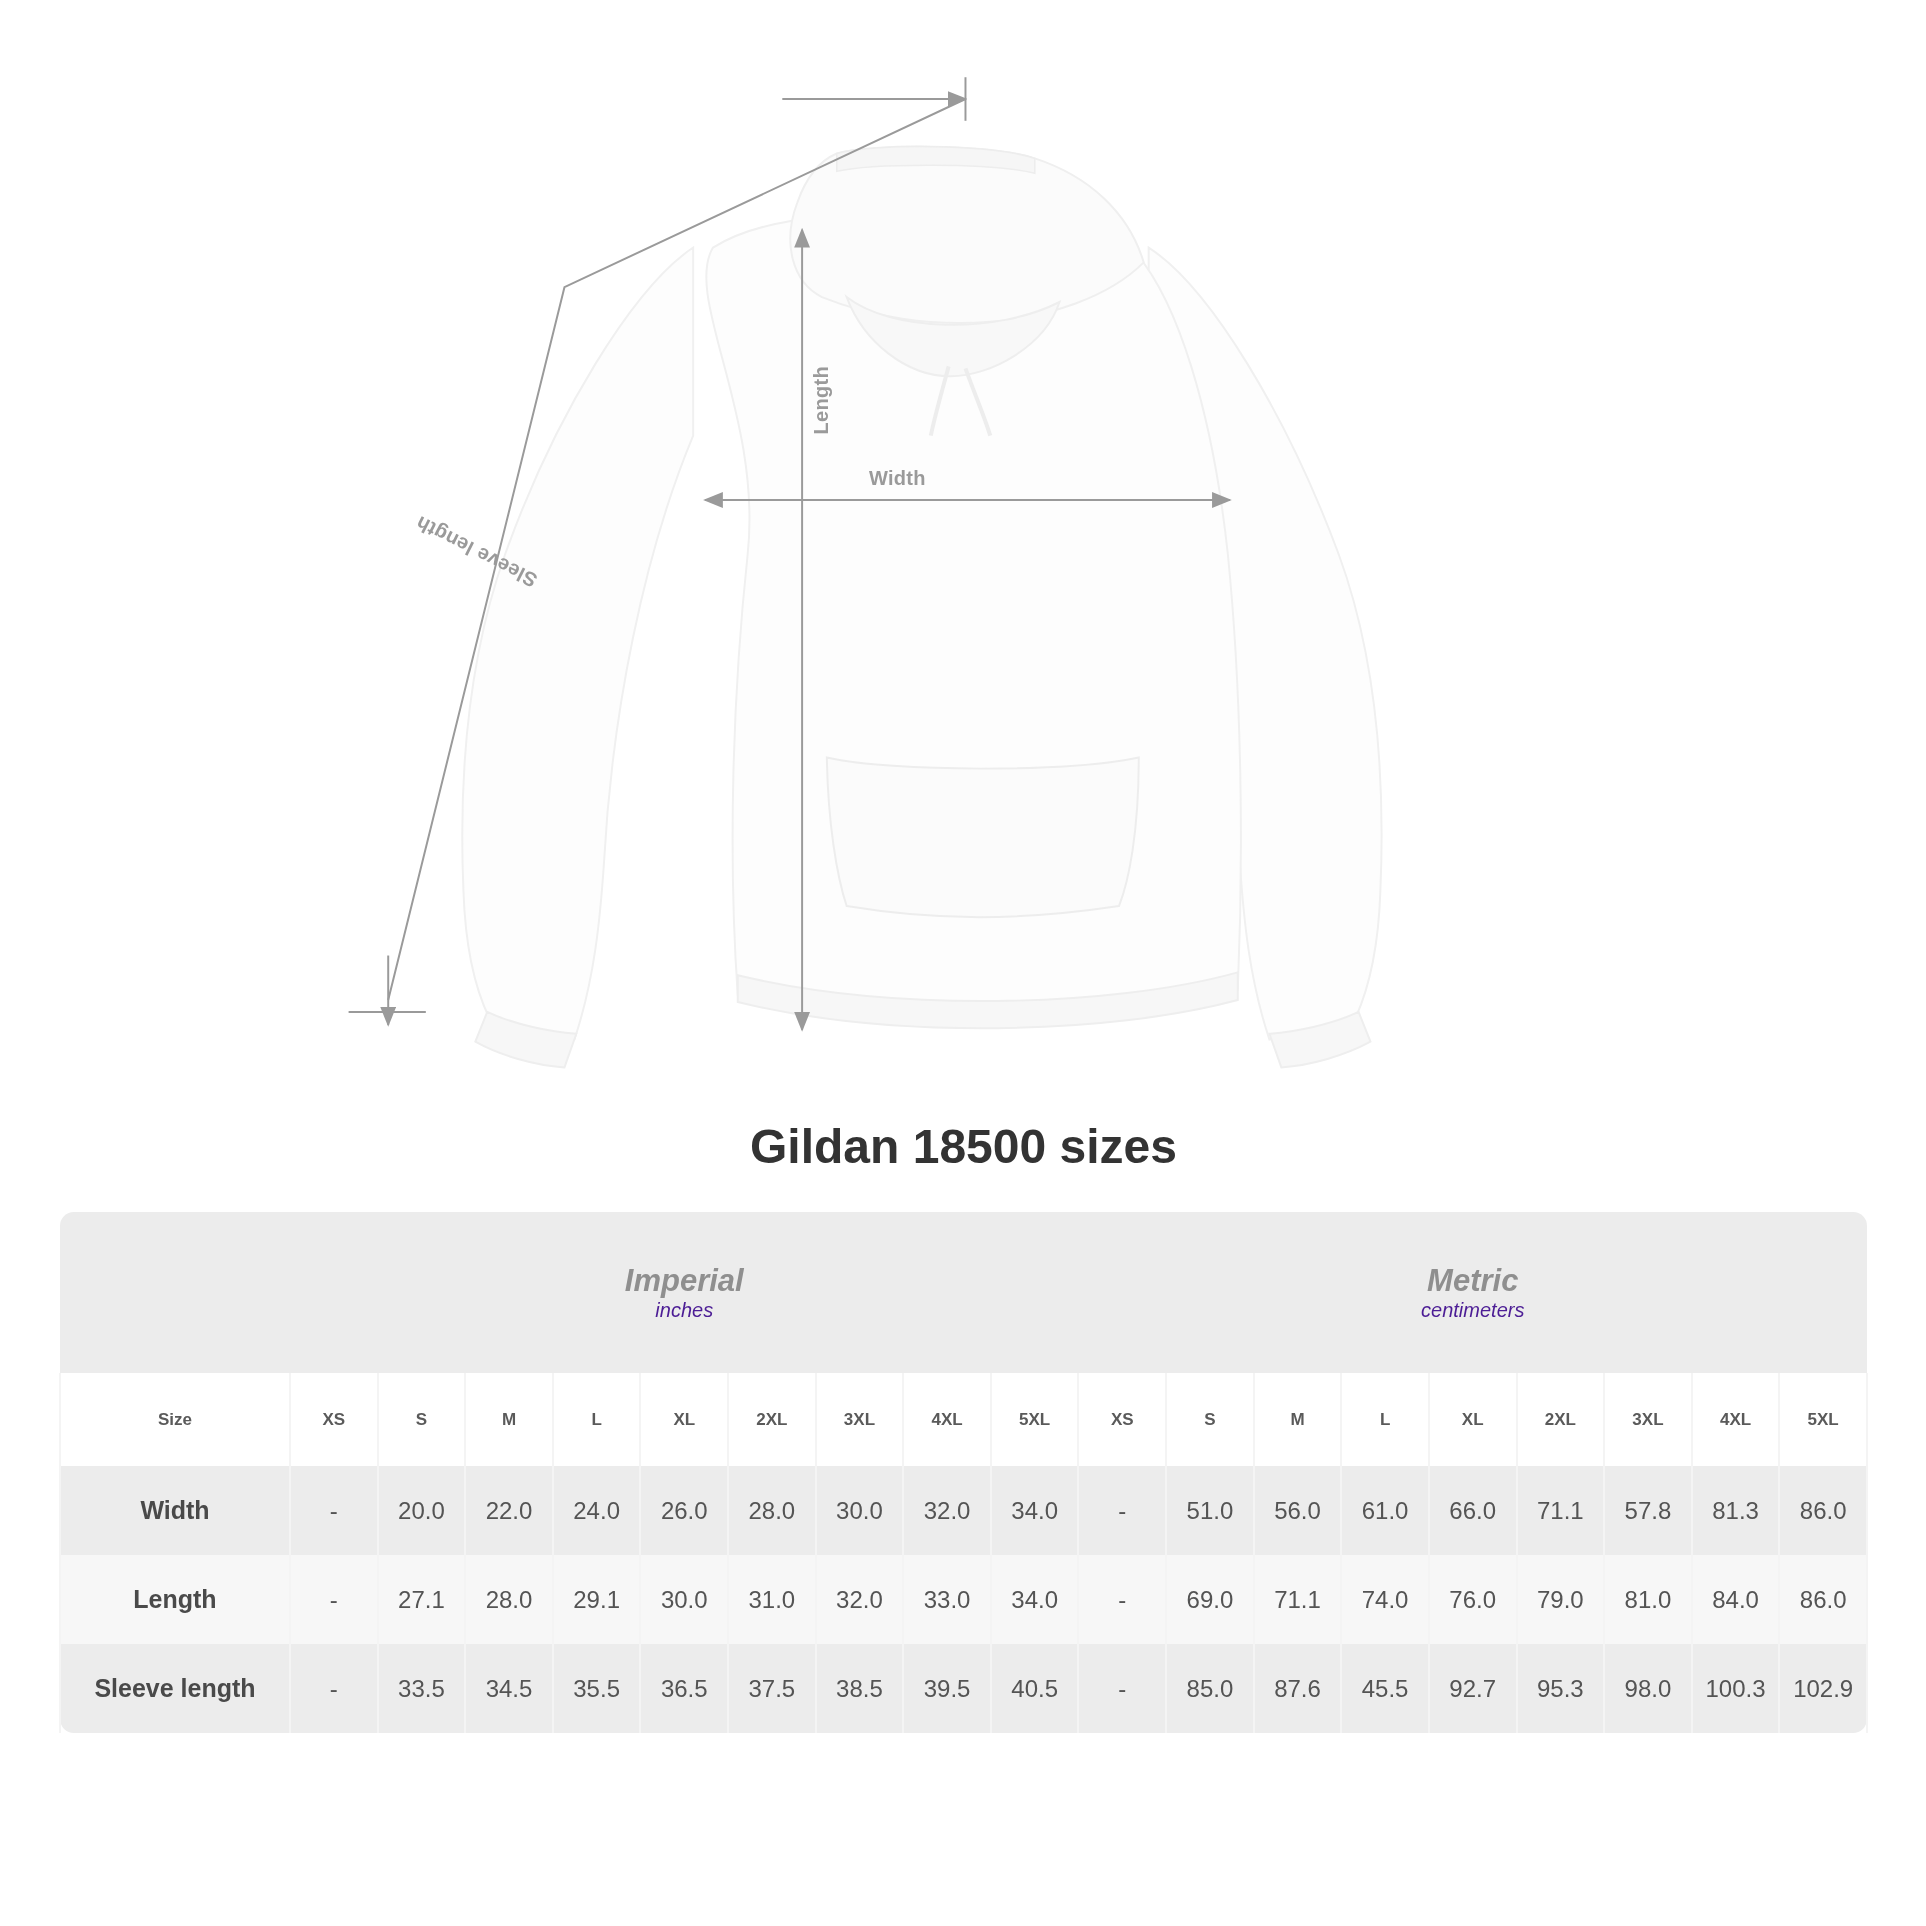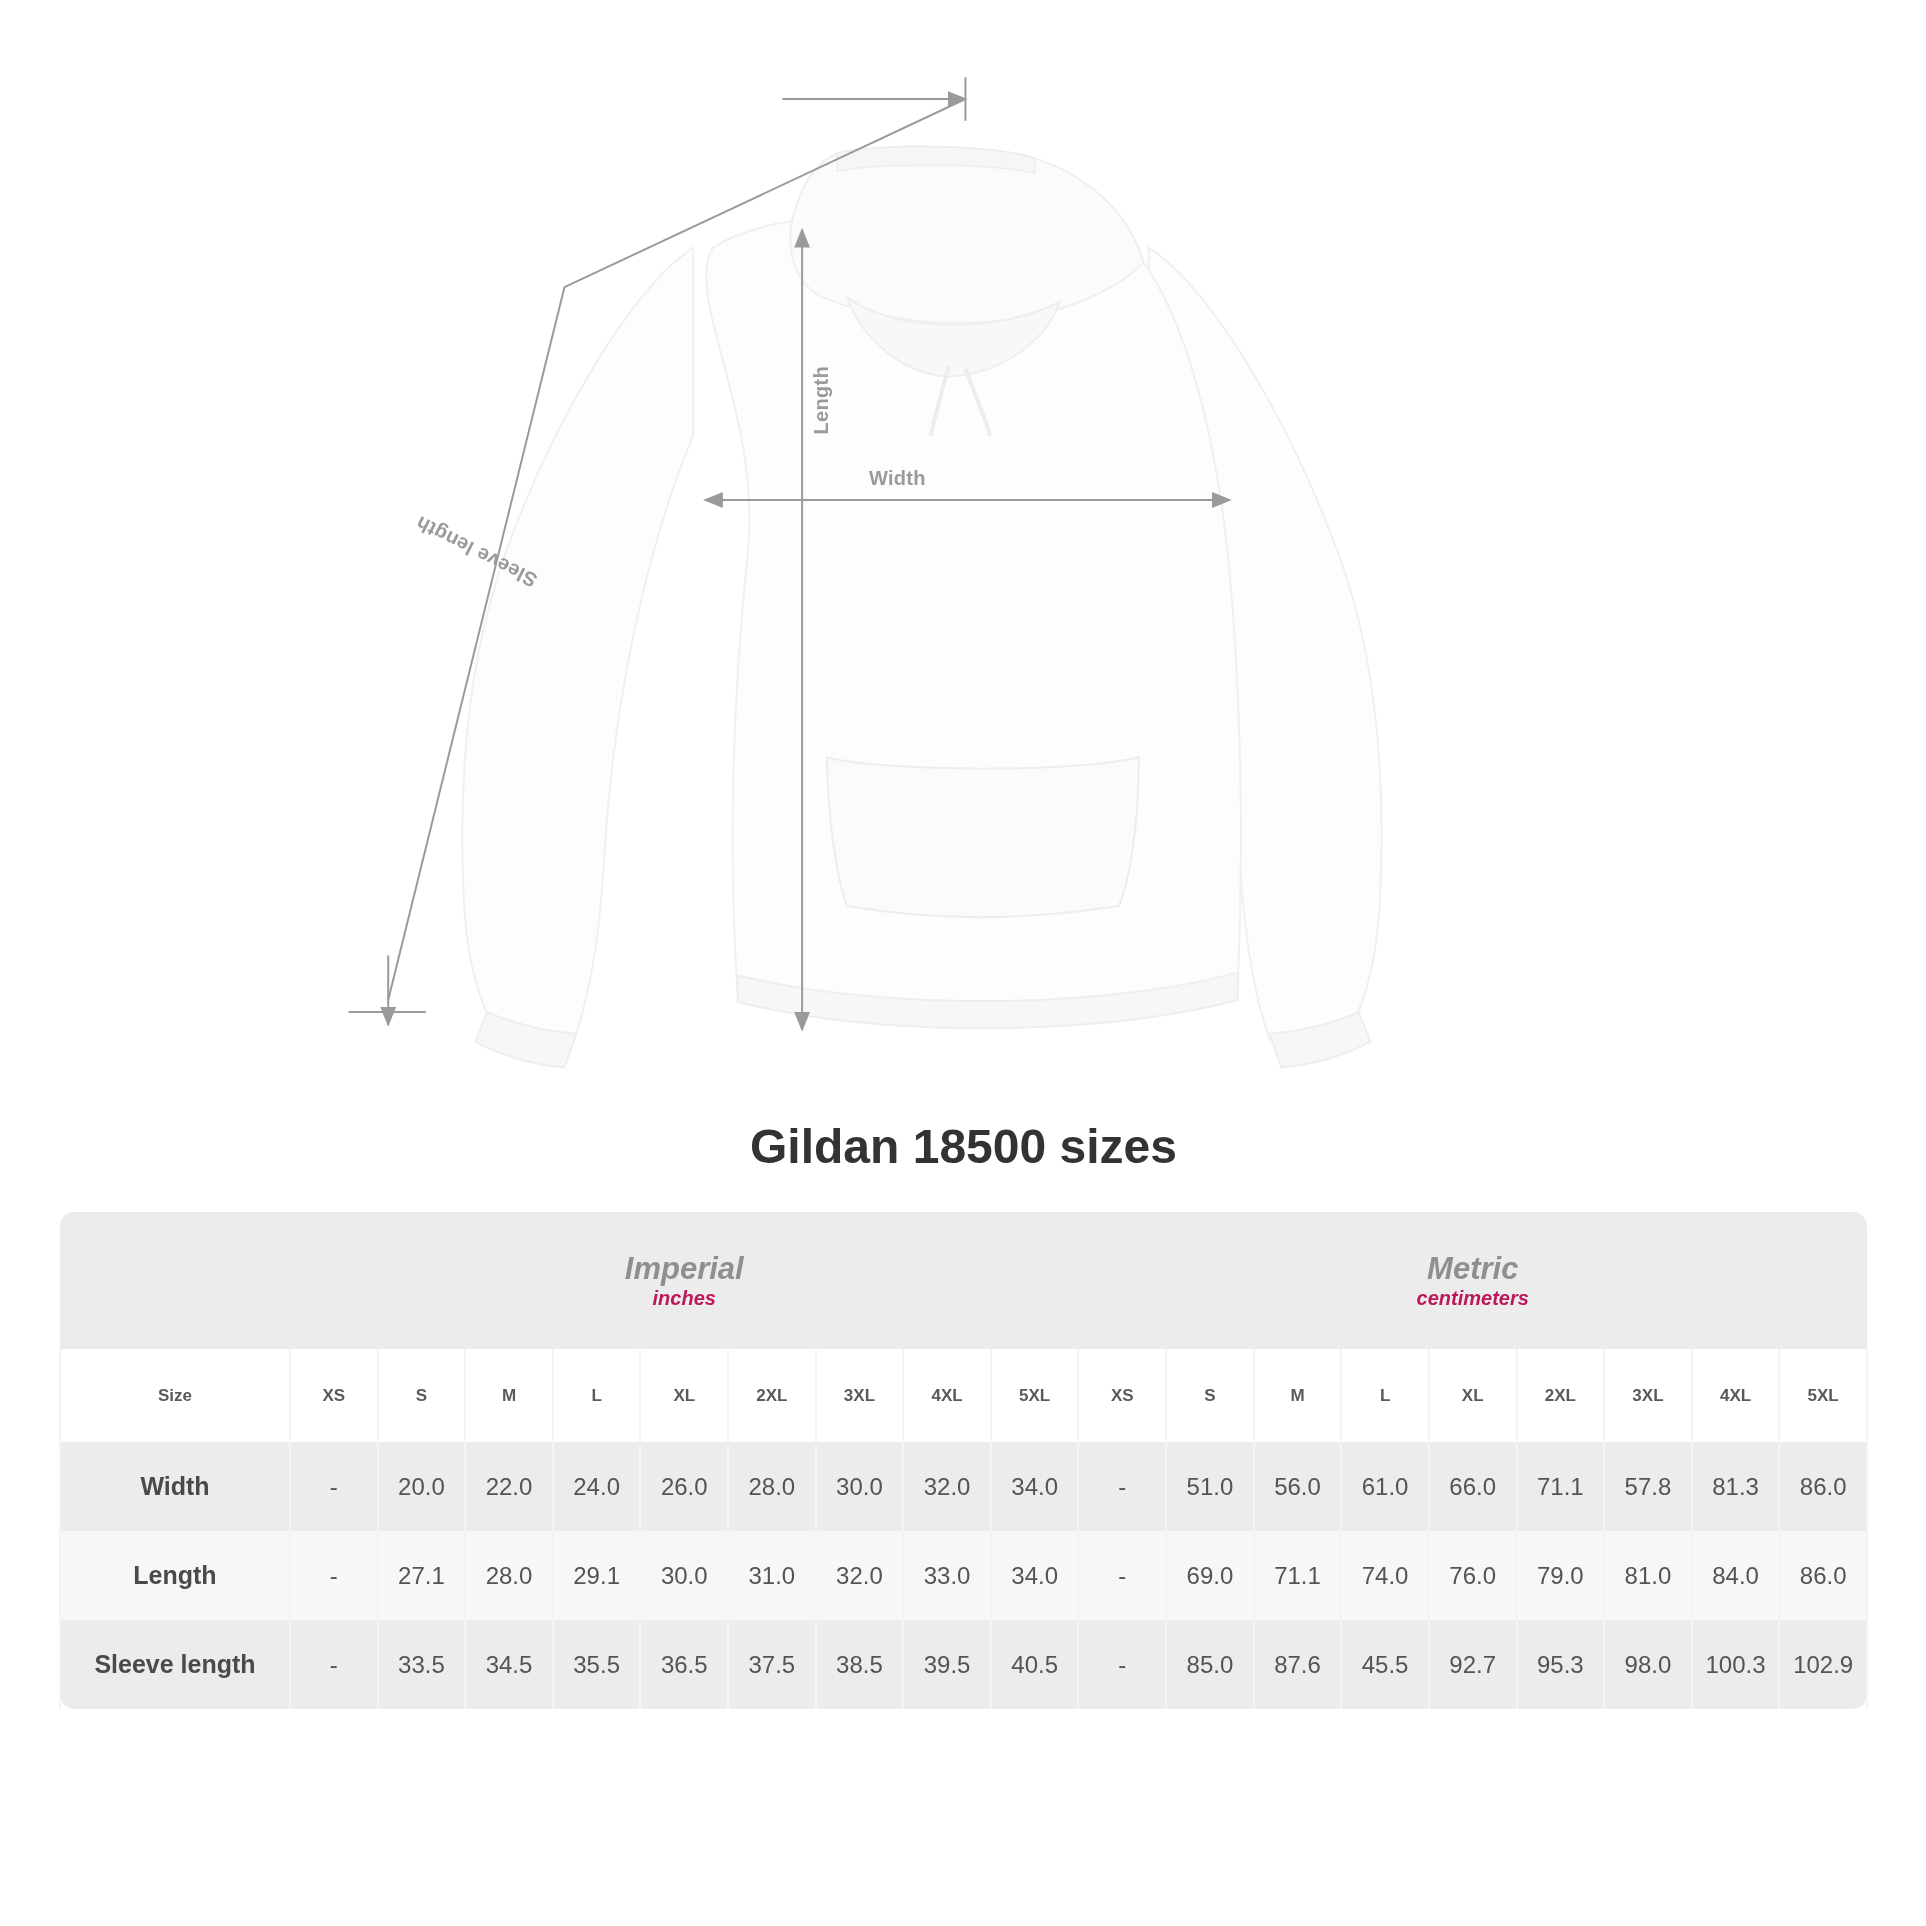--- a/index.html
+++ b/index.html
@@ -82,42 +82,42 @@
     margin: 38px 59px 0 59px;
   }
   table.size-table {
     width: 100%;
     border-collapse: collapse;
     table-layout: fixed;
   }
   table.size-table tr.unit-head th {
     background: #ececec;
     padding: 0;
-    height: 137px;
+    height: 161px;
     vertical-align: middle;
     border: none;
   }
   table.size-table tr.unit-head th:first-child {
     border-top-left-radius: 14px;
   }
   table.size-table tr.unit-head th:last-child {
     border-top-right-radius: 14px;
   }
   .unit-name {
     font-size: 31px;
     font-weight: bold;
     font-style: italic;
     color: #8f8f8f;
     line-height: 1.15;
   }
   .unit-sub {
     font-size: 20px;
     font-style: italic;
-    color: #be185d;
-    font-weight: bold;
+    color: #4c1d95;
+    font-weight: normal;
   }
   table.size-table th.col-head,
   table.size-table td {
     text-align: center;
     font-size: 24px;
     color: #545454;
     border-left: 2px solid #f4f4f4;
     border-right: 2px solid #f4f4f4;
   }
   table.size-table tr.col-head-row th {

